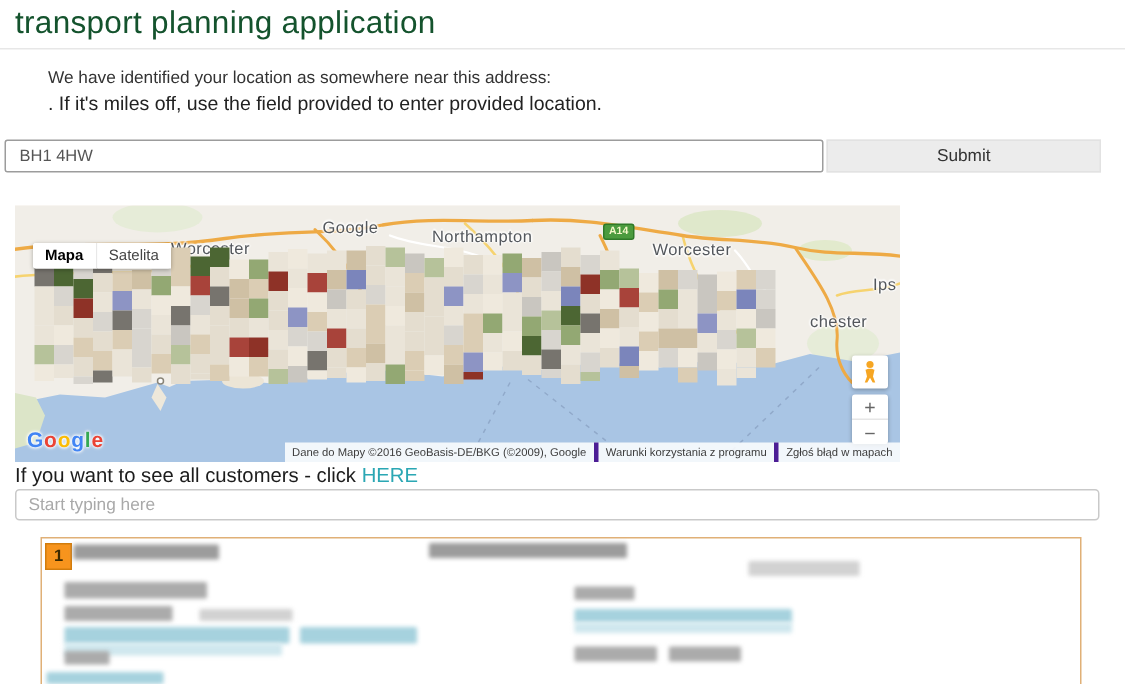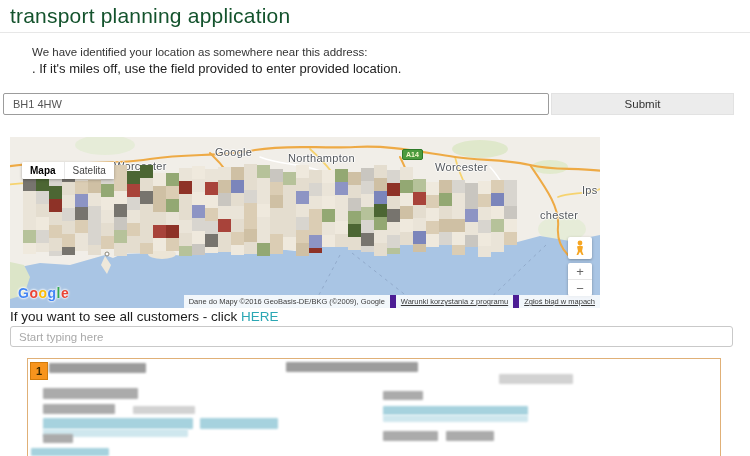--- a/index.html
+++ b/index.html
@@ -36,21 +36,21 @@
       box-shadow:0 1px 3px rgba(0,0,0,.3);z-index:5;display:flex;align-items:center;justify-content:center;}
   .zoom-box{position:absolute;right:8px;top:126px;width:24px;height:33px;background:#fff;border-radius:2px;
       box-shadow:0 1px 3px rgba(0,0,0,.3);z-index:5;display:flex;flex-direction:column;}
   .zoom-btn{flex:1;display:flex;align-items:center;justify-content:center;font-size:13px;color:#666;}
   .zoom-btn.in{border-bottom:1px solid #e6e6e6;}
   .g-logo{position:absolute;left:8px;top:148px;z-index:5;font-size:14px;font-weight:bold;letter-spacing:.5px;
       text-shadow:0 0 2px #fff,0 0 2px #fff,0 0 3px #fff;}
   .attribution{position:absolute;right:0;bottom:0;z-index:5;display:flex;align-items:center;
       font-size:7.5px;color:#3c3c3c;}
   .attribution .seg{background:rgba(255,255,255,.85);padding:2px 5px;white-space:nowrap;}
-  .attribution .seg + .seg{border-left:6px solid #4c1d95;text-decoration:underline;}
+  .attribution .seg + .seg{border-left:3px solid #4c1d95;}
 
   .customers-line{position:absolute;left:10px;top:309px;font-size:13.5px;color:#1c1c1c;}
   .here-link{color:#2ba7b4;text-decoration:none;}
 
   .customer-search{position:absolute;left:10px;top:326px;width:723px;height:21px;box-sizing:border-box;
       border:1px solid #c9c9c9;border-radius:3px;padding:0 8px;font-size:11.5px;color:#444;
       font-family:"Liberation Sans",sans-serif;outline:none;}
   .customer-search::placeholder{color:#a9a9a9;}
 
   .results-table{position:absolute;left:27px;top:358px;width:692px;height:150px;background:#fff;

